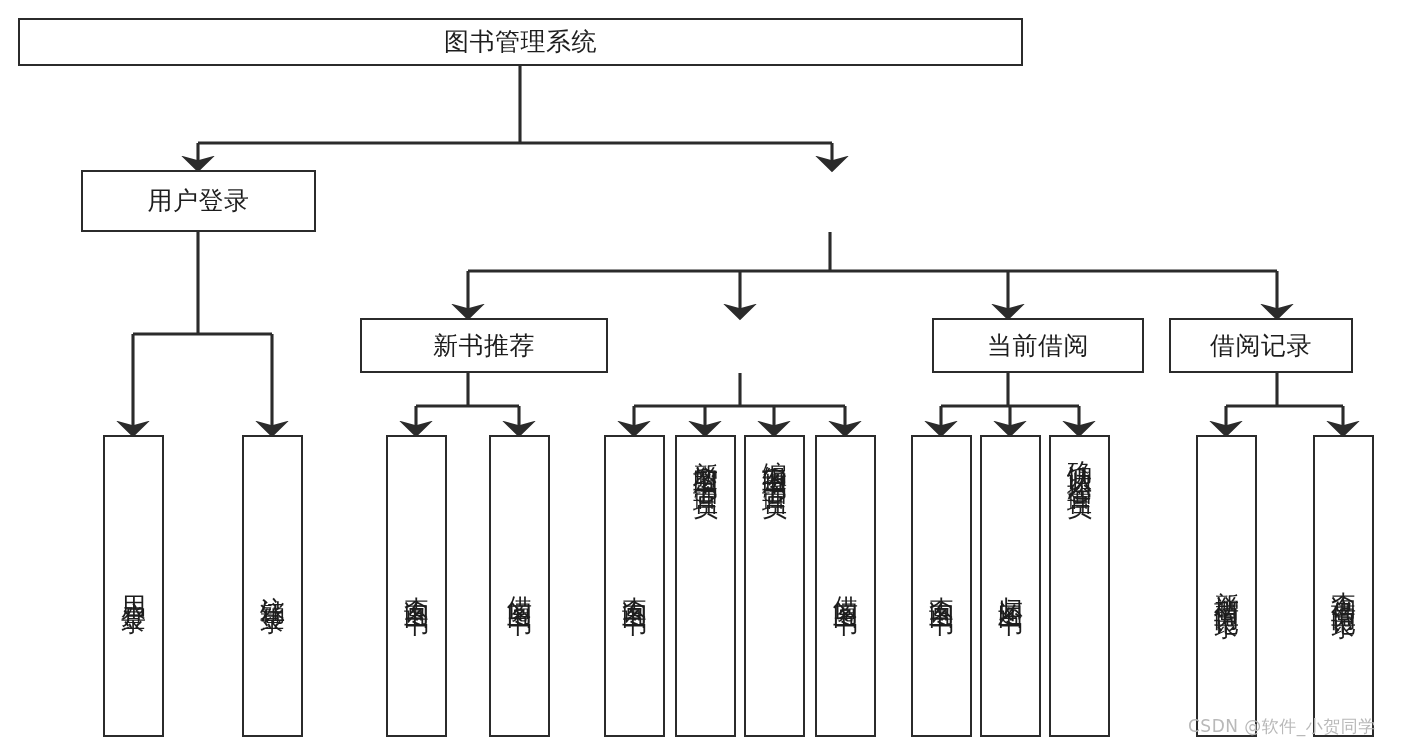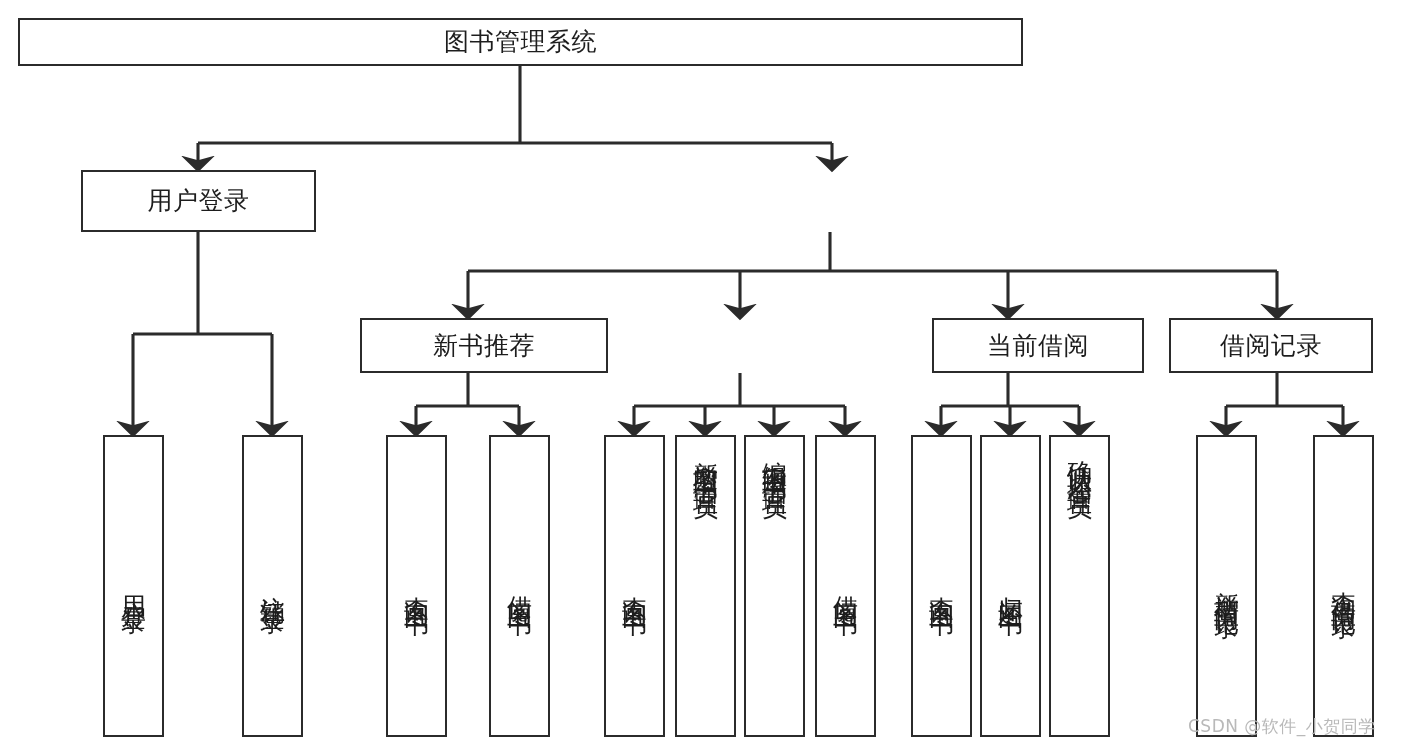--- a/index.html
+++ b/index.html
@@ -145,21 +145,21 @@
 
   <div class="node horiz" style="left:360px; top:318px; width:248px; height:55px;">
     <span class="node-label">新书推荐</span>
   </div>
 
 
   <div class="node horiz" style="left:900px; top:318px; width:212px; height:55px;margin-left:32px;">
     <span class="node-label">当前借阅</span>
   </div>
 
-  <div class="node horiz" style="left:1169px; top:318px; width:204px; height:55px;">
+  <div class="node horiz" style="left:1169px; top:318px; width:184px; height:55px;">
     <span class="node-label">借阅记录</span>
   </div>
 
   <div class="node vert center" style="left:103px; top:435px; width:61px; height:302px;">
     <span class="node-label">用户登录</span>
   </div>
 
   <div class="node vert center" style="left:242px; top:435px; width:61px; height:302px;">
     <span class="node-label">注销登录</span>
   </div>

